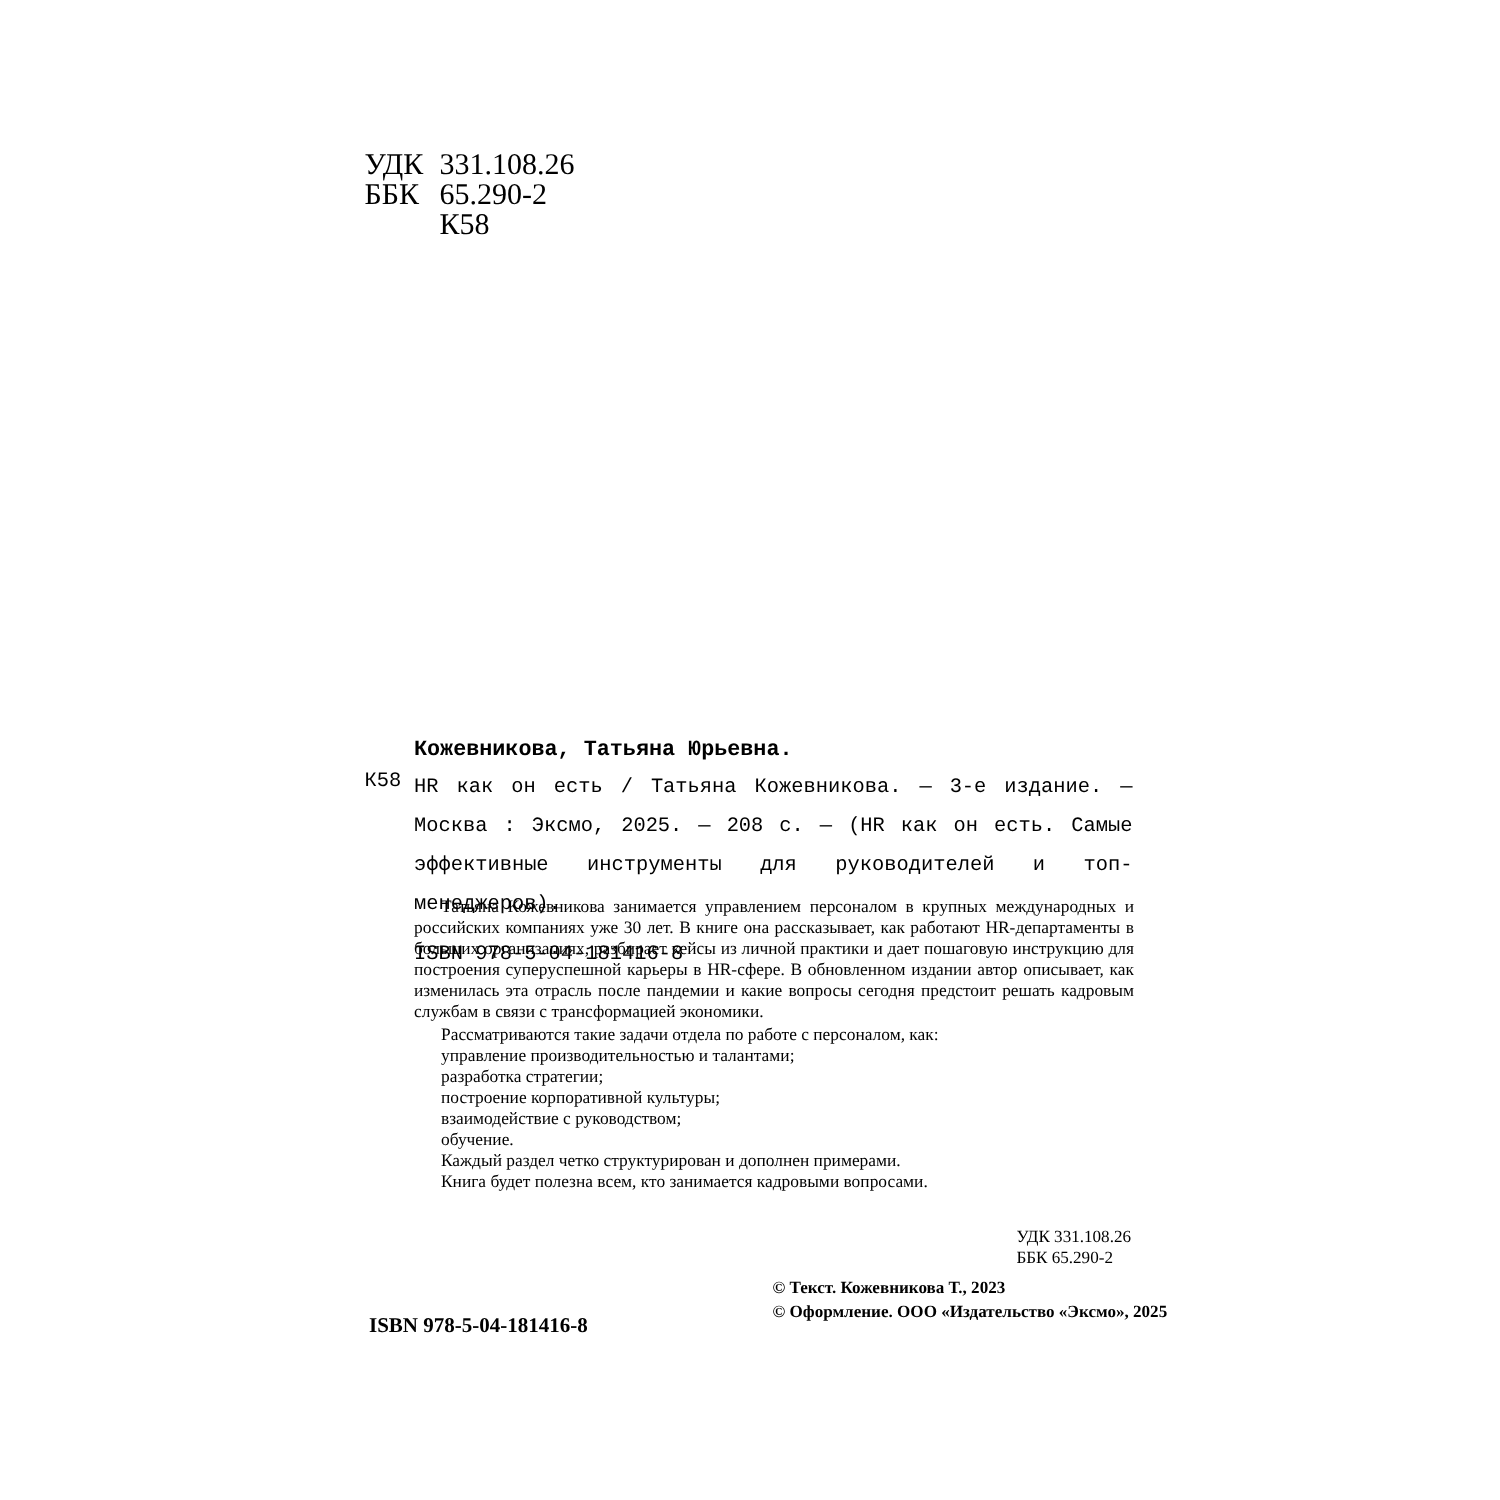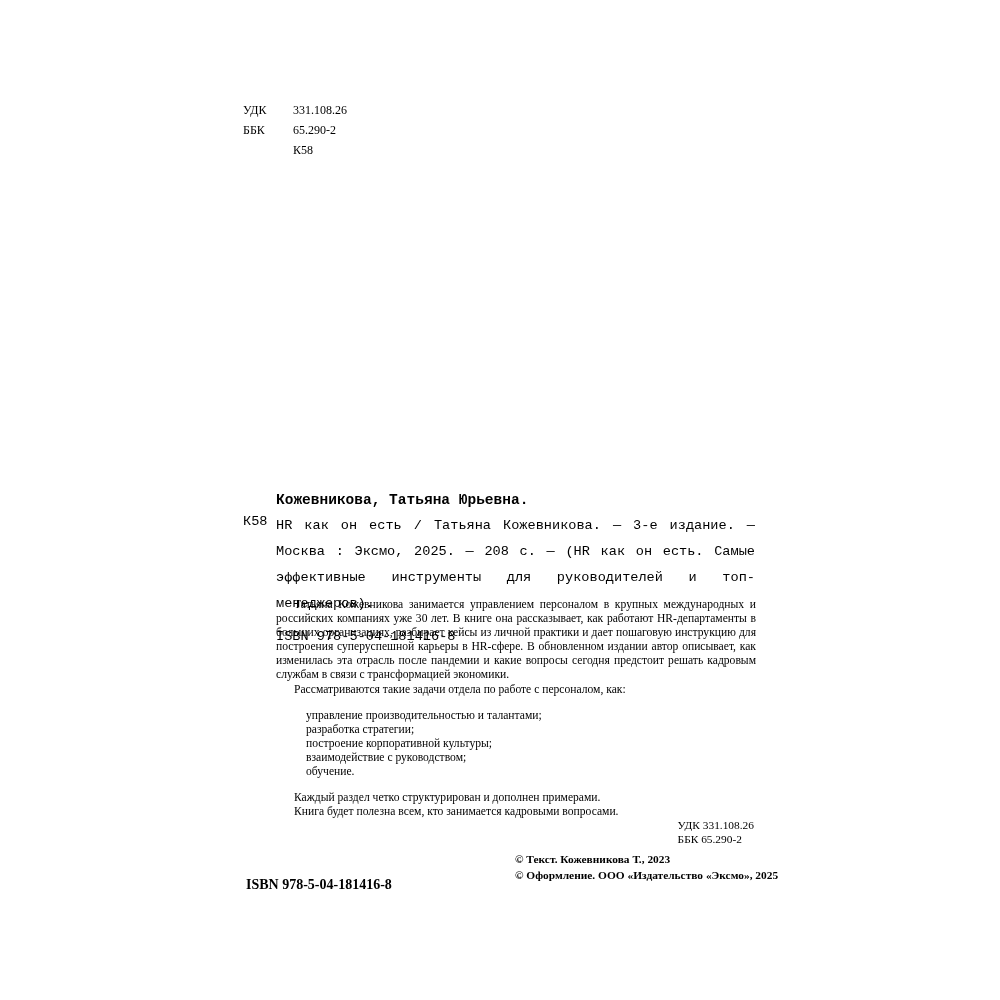--- a/index.html
+++ b/index.html
@@ -20,21 +20,21 @@
     position: absolute;
     inset: 0;
     background: #ffffff;
   }
 
   
   .udk-block {
     position: absolute;
     left: 243px;
     top: 100px;
-    font-size: 12px;
+    font-size: 20px;
     line-height: 20px;
   }
   .udk-row {
     display: flex;
     white-space: pre;
   }
   .udk-label {
     display: inline-block;
     width: 50px;
   }
@@ -99,21 +99,21 @@
   }
   .annot p {
     margin: 0;
     text-indent: 18px;
     font-family: Liberation Serif, serif;
   }
   .annot p.tight {
     text-indent: 18px;
   }
   .annot ul {
-    margin: 12px;
+    margin: 0;
     padding: 0;
     list-style: none;
   }
   .annot ul li {
     margin: 0;
     padding-left: 18px;
   }
 
   
   .udk-bottom {

